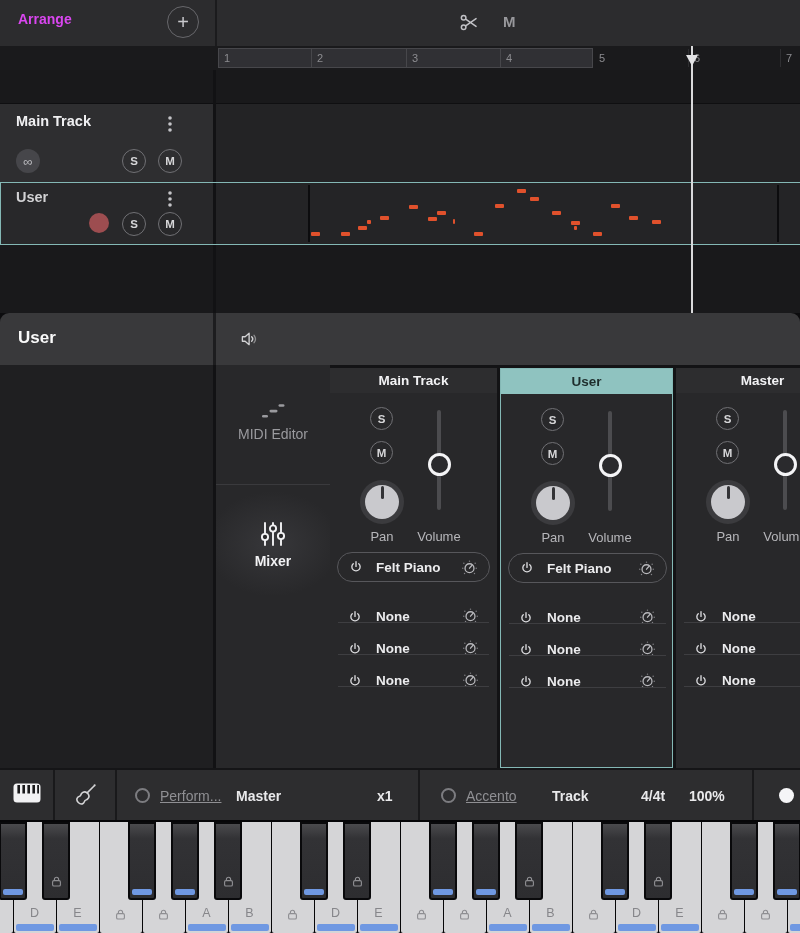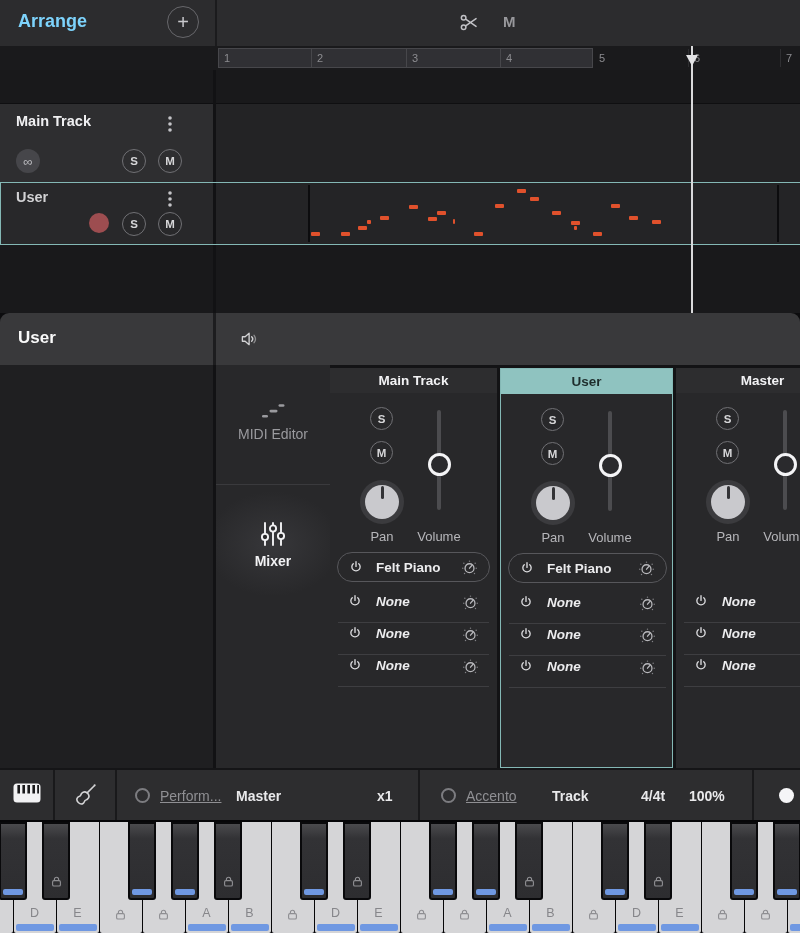--- a/index.html
+++ b/index.html
@@ -2,21 +2,21 @@
 <html><head>
 <meta charset="utf-8">
 <style>
   html,body{margin:0;padding:0;background:#0c0c0e;}
   body{width:800px;height:933px;position:relative;overflow:hidden;
        font-family:"Liberation Sans",sans-serif;color:#e8e8ea;
        -webkit-user-select:none;user-select:none;}
   .abs{position:absolute;}
   
   #topbar{left:0;top:0;width:800px;height:46px;background:#2c2c2e;}
-  #app-title{left:18px;top:11px;font-size:18px;font-weight:700;color:#7dd3fc;}
+  #app-title{left:18px;top:11px;font-size:14px;font-weight:700;color:#d946ef;}
   #add-btn{left:167px;top:6px;width:32px;height:32px;border:1.5px solid #67676b;border-radius:50%;
            display:flex;align-items:center;justify-content:center;font-size:20px;font-weight:300;color:#c9c9cd;box-sizing:border-box;}
   .vdiv{width:2px;background:#1b1b1d;}
   #scale-pill{left:237px;top:5px;width:200px;height:33px;background:#1f1f21;border:1px solid #38383b;
               border-radius:17px;box-sizing:border-box;display:flex;align-items:center;}
   #scale-pill span{margin-left:17px;font-size:14.5px;font-weight:600;color:#6a93e6;}
   #marker-m{left:503px;top:13px;font-size:15px;font-weight:600;color:#98989c;}
   
   #ruler{left:0;top:46px;width:800px;height:24px;background:#1a1a1c;}
   #loop-band{left:218px;top:2px;width:375px;height:20px;background:#303034;border:1px solid #47474b;box-sizing:border-box;}
@@ -71,21 +71,21 @@
   .slider-track{position:absolute;width:3.5px;border-radius:2px;background:#4c4c4f;}
   .slider-handle{position:absolute;width:17px;height:17px;border:3px solid #f4f4f6;border-radius:50%;background:#2a2a2d;box-sizing:content-box;}
   .knob-outer{position:absolute;width:44px;height:44px;border-radius:50%;background:#3b3b3e;}
   .knob-inner{position:absolute;width:34px;height:34px;border-radius:50%;background:#c9c9cd;}
   .knob-ptr{position:absolute;width:3px;height:13px;border-radius:2px;background:#333336;}
   .pv-label{position:absolute;font-size:13px;color:#b6b6ba;text-align:center;}
   .pill{position:absolute;height:30px;border:1.2px solid #57575b;border-radius:16px;box-sizing:border-box;
         display:flex;align-items:center;padding:0 11px;}
   .pill .plabel{font-size:13.5px;font-weight:600;color:#ececee;margin-left:13px;}
   .pill .dial{margin-left:auto;}
-  .slot{position:absolute;height:30px;display:flex;align-items:flex-start;padding:0 11px;box-sizing:border-box;font-style:italic;}
+  .slot{position:absolute;height:30px;display:flex;align-items:flex-end;padding:0 11px;box-sizing:border-box;}
   .slot .plabel{font-size:13.5px;font-weight:600;color:#ececee;margin-left:14px;}
   .slot .dial{margin-left:auto;}
   .slot-sep{position:absolute;height:1px;background:#3e3e41;}
   
   #bottombar{left:0;top:768px;width:800px;height:52px;background:#2d2d2f;border-top:2px solid #151517;box-sizing:border-box;}
   .bdiv{top:0;width:2px;height:50px;background:#19191b;}
   .btext{top:18px;font-size:14px;}
   .bdim{color:#8f8f93;text-decoration:underline;}
   .bstrong{color:#e9e9eb;font-weight:600;}
   .toggle{top:18px;width:15px;height:15px;border:2px solid #7c7c80;border-radius:50%;box-sizing:border-box;}

